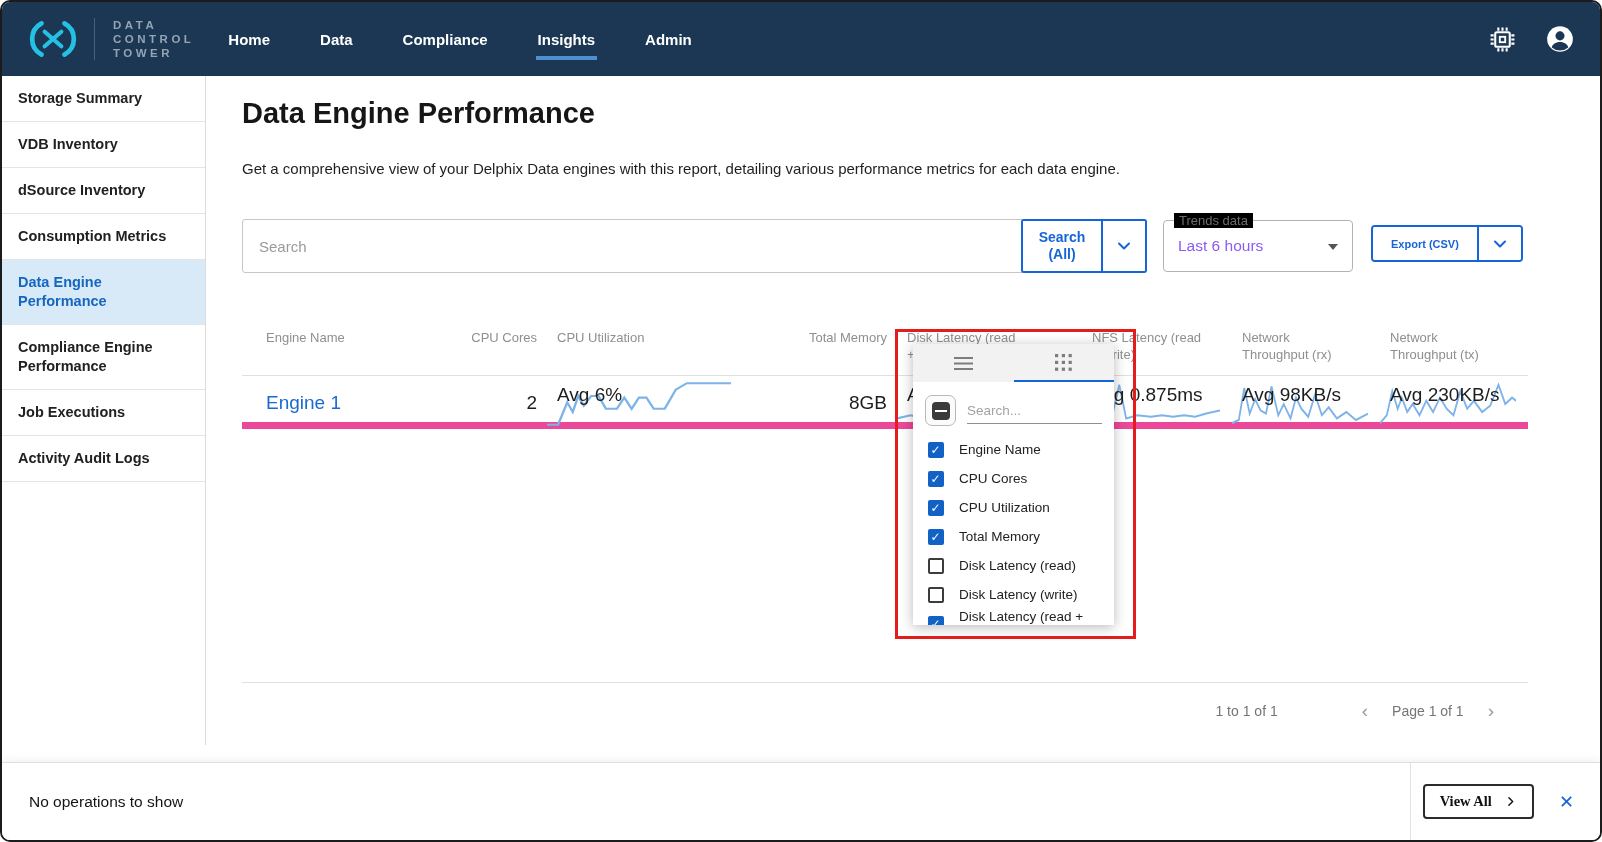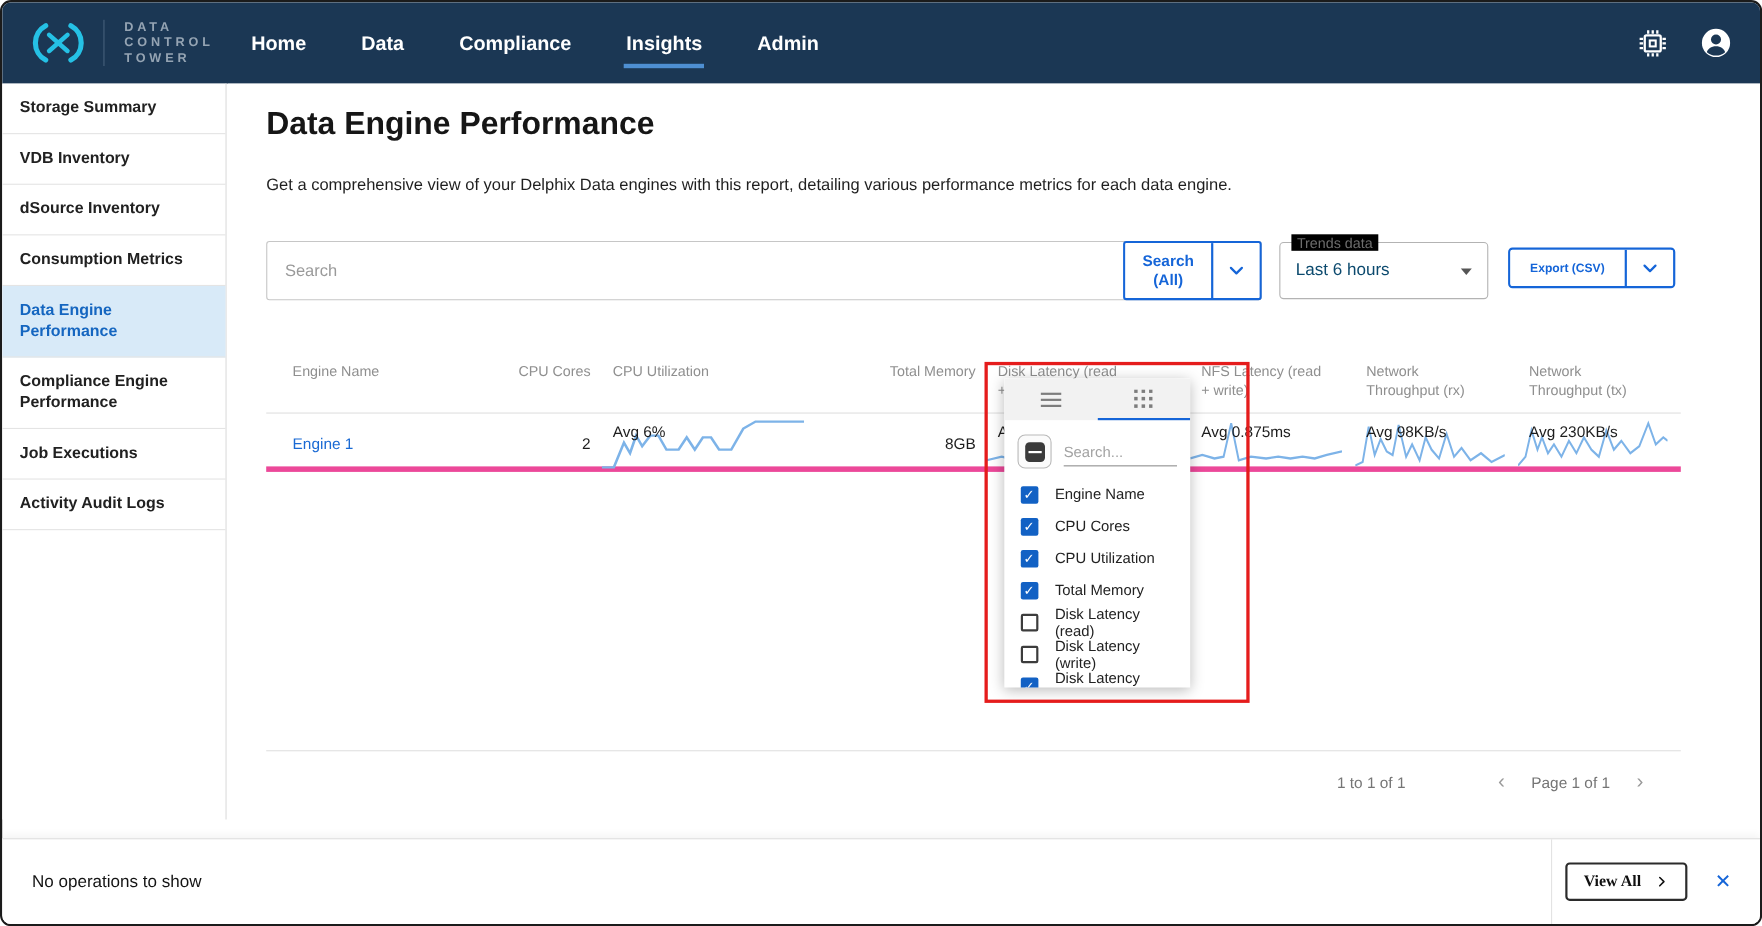--- a/index.html
+++ b/index.html
@@ -16,21 +16,21 @@
 
   
   .navbar {
     position: absolute; top: 0; left: 0; right: 0; height: 74px;
     background: #1b3754; display: flex; align-items: center; padding: 0 26px;
   }
   .logo-mark { display: flex; align-items: center; }
   .brand-divider { width: 1px; height: 42px; background: #46607b; margin: 0 18px 0 16px; }
   .brand-text { color: #95a4b3; font-size: 11.5px; letter-spacing: 3.5px; font-weight: 600; line-height: 14px; }
   .nav-items { display: flex; gap: 46px; margin-left: 32px; }
-  .nav-item { color: #fff; font-weight: 700; font-size: 18px; padding: 12px 2px; cursor: pointer; }
+  .nav-item { color: #fff; font-weight: 700; font-size: 15px; padding: 12px 2px; cursor: pointer; }
   .nav-item.active { padding-bottom: 8px; border-bottom: 4px solid #4e8fd2; }
   .nav-right { margin-left: auto; display: flex; align-items: center; gap: 30px; }
 
   
   .sidebar {
     position: absolute; top: 74px; left: 0; width: 204px; bottom: 95px;
     background: #fff; border-right: 1px solid #dcdcdc;
   }
   .side-item {
     padding: 13px 16px; border-bottom: 1px solid #e4e4e4;
@@ -68,62 +68,62 @@
     cursor: pointer; background: #fff;
   }
   .trends-select {
     position: relative; width: 190px; height: 52px; margin-left: 16px; margin-top: 1px;
     border: 1px solid #b3b3b3; border-radius: 4px; cursor: pointer; background: #fff; flex: none;
   }
   .trends-label {
     position: absolute; top: -8px; left: 10px; background: #000000; padding: 0 5px;
     font-size: 13px; color: #6d6d6d;
   }
-  .trends-value { line-height: 50px; padding-left: 14px; font-size: 15.5px; color: #0c4a6e; }
+  .trends-value { line-height: 50px; padding-left: 14px; font-size: 15.5px; color: #8b5cf6; }
   .trends-arrow {
     position: absolute; right: 14px; top: 23px; width: 0; height: 0;
     border-left: 5px solid transparent; border-right: 5px solid transparent; border-top: 6px solid #555;
   }
   .export-group {
     margin-left: 18px; margin-top: 6px; height: 37px; display: flex;
     border: 2px solid #1565d8; border-radius: 4px; overflow: hidden; background: #fff; flex: none;
   }
   .export-main {
     padding: 0 18px; color: #1565d8; font-weight: 700; font-size: 11px;
     display: flex; align-items: center; cursor: pointer; background: #fff; border: none;
     font-family: "Liberation Sans", sans-serif;
   }
   .export-chev { width: 44px; border-left: 2px solid #1565d8; display: flex; align-items: center; justify-content: center; cursor: pointer; background:#fff; }
 
   
   .table { margin-top: 56px; }
   .t-grid { display: grid; grid-template-columns: 215px 90px 200px 150px 185px 150px 148px 148px; }
   .t-head { padding-bottom: 12px; border-bottom: 1px solid #e0e0e0; }
   .t-head .t-cell { color: #8f8f8f; font-size: 13px; line-height: 17px; }
-  .t-row { border-bottom: 5px solid #ec4899; height: 53px; align-items: center; font-size: 14px; color: #1d1d1d; }
+  .t-row { border-bottom: 7px solid #ec4899; height: 53px; align-items: center; font-size: 19px; color: #1d1d1d; }
   .t-cell { padding-left: 10px; }
   .t-cell.first { padding-left: 24px; }
   .t-cell.right { text-align: right; padding-right: 10px; }
   .spark-cell { position: relative; height: 53px; }
   .spark-cell svg { position: absolute; left: 0; top: 4px; width: 92%; height: 48px; }
   .spark-cell .val { position: relative; z-index: 1; display: inline-block; margin-top: 8px; }
   .engine-link { color: #1a6ad4; cursor: pointer; text-decoration: none; }
   .table-spacer { height: 254px; border-bottom: 1px solid #e0e0e0; }
 
   .pagination {
     margin-top: 18px; display: flex; justify-content: flex-end; align-items: center;
     color: #757575; font-size: 14px; padding-right: 28px;
   }
   .pagination .range { margin-right: 78px; }
   .pg-chev { color: #9a9a9a; font-size: 19px; cursor: pointer; padding: 0 6px; line-height: 1; }
   .pagination .page { margin: 0 18px; }
 
   
   .popup {
-    position: absolute; left: 911px; top: 342px; width: 169px; height: 281px;
+    position: absolute; left: 911px; top: 342px; width: 201px; height: 281px;
     background: #fff; box-shadow: 0 2px 12px rgba(0,0,0,0.28); z-index: 5; overflow: hidden;
   }
   .popup-tabs { height: 38px; background: #f2f2f2; display: flex; }
   .popup-tab { flex: 1; display: flex; align-items: center; justify-content: center; cursor: pointer; }
   .popup-tab.active { border-bottom: 2px solid #1565d8; }
   .cc-search { display: flex; align-items: center; gap: 11px; padding: 13px 12px 9px 12px; }
   .cc-master {
     width: 31px; height: 31px; border: 1px solid #b9b9b9; border-radius: 7px; background: #fbfbfb;
     display: flex; align-items: center; justify-content: center; cursor: pointer; flex: none;
   }

